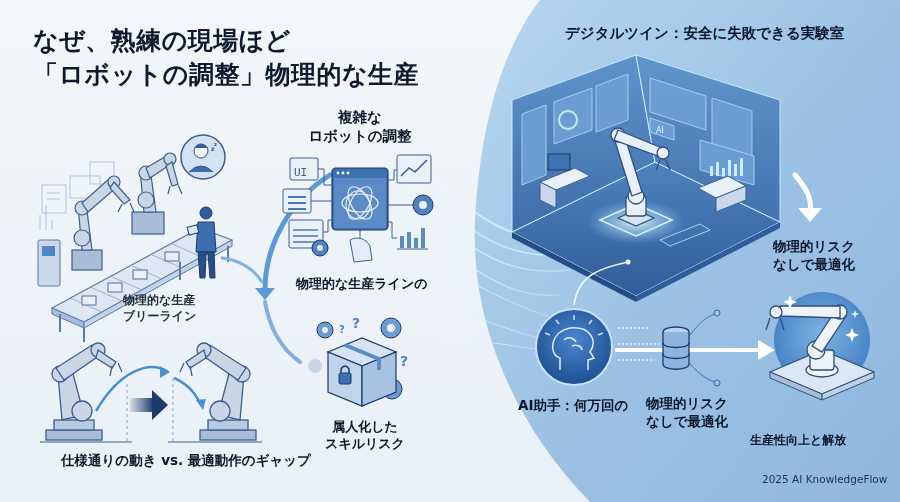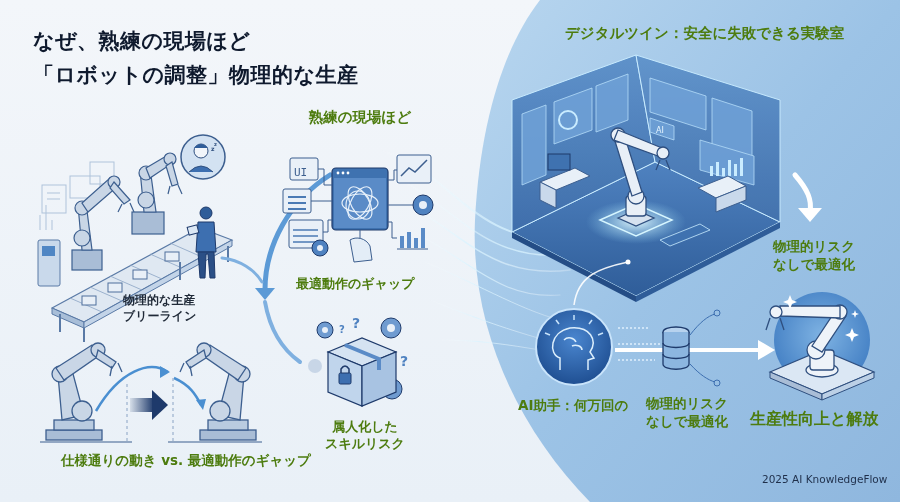--- a/index.html
+++ b/index.html
@@ -4,23 +4,23 @@
 <style>
   * { box-sizing: border-box; margin: 0; padding: 0; }
   html, body { width: 900px; height: 502px; overflow: hidden; }
   body {
     font-family: "DejaVu Sans", "Liberation Sans", sans-serif;
     background: linear-gradient(180deg, #f3f6fa 0%, #e9f0f7 100%);
     position: relative;
     color: #111827;
   }
   .canvas { position: absolute; inset: 0; width: 900px; height: 502px; }
-  .txt { position: absolute; font-weight: bold; color: #4d7c0f; line-height: 1.32; white-space: nowrap; }
+  .txt { position: absolute; font-weight: bold; color: #0f172a; line-height: 1.32; white-space: nowrap; }
   .title {
-    left: 33px; top: 24px; font-size: 21px; line-height: 34px; letter-spacing: 0.5px;
+    left: 33px; top: 24px; font-size: 25px; line-height: 34px; letter-spacing: 0.5px;
     color: #0f1a2e;
   }
   .sec-head { font-size: 14.5px; }
   .small-lab { font-size: 12px; color: #1f2937; }
   .center { text-align: center; }
   .footer { position: absolute; left: 762px; top: 473px; font-size: 10.5px; color: #1f2f4a; font-weight: normal; white-space: nowrap; }
   svg { position: absolute; left: 0; top: 0; }
 </style>
 </head>
 <body>
@@ -408,23 +408,24 @@
     <div>なぜ、熟練の現場ほど</div>
     <div>「ロボットの調整」物理的な生産</div>
   </div>
 
   <div class="txt small-lab" style="left:123px; top:276px;margin-top:17px;">
     <div>物理的な生産</div>
     <div>ブリーライン</div>
   </div>
 
   <div class="txt sec-head center" style="left:300px; top:108px; width:120px;">
-    <div>熟練の現場ほど</div>
-  </div>
-  <div class="txt" style="left:296px; top:275px; font-size:13px;">最適動作のギャップ</div>
+    <div>複雑な</div>
+    <div>ロボットの調整</div>
+  </div>
+  <div class="txt" style="left:296px; top:275px; font-size:13px;">物理的な生産ラインの</div>
 
   <div class="txt center" style="left:320px; top:418px; width:90px; font-size:13px;">
     <div>属人化した</div>
     <div>スキルリスク</div>
   </div>
 
   <div class="txt" style="left:43px; top:452px; font-size:13.5px;margin-left:18px;">仕様通りの動き vs. 最適動作のギャップ</div>
 
   <div class="txt" style="left:565px; top:24px; font-size:14.5px;">デジタルツイン：安全に失敗できる実験室</div>
 
@@ -435,16 +436,16 @@
 
   <div class="txt" style="left:518px; top:397px; font-size:13.5px;">
     <div>AI助手：何万回の</div>
   </div>
 
   <div class="txt" style="left:646px; top:395px; font-size:13.5px;">
     <div>物理的リスク</div>
     <div>なしで最適化</div>
   </div>
 
-  <div class="txt" style="left:750px; top:408px; font-size:16px;">生産性向上と解放</div>
+  <div class="txt" style="left:750px; top:433px; font-size:12px;">生産性向上と解放</div>
 
   <div class="footer">2025 AI KnowledgeFlow</div>
 </div>
 
 </body></html>

